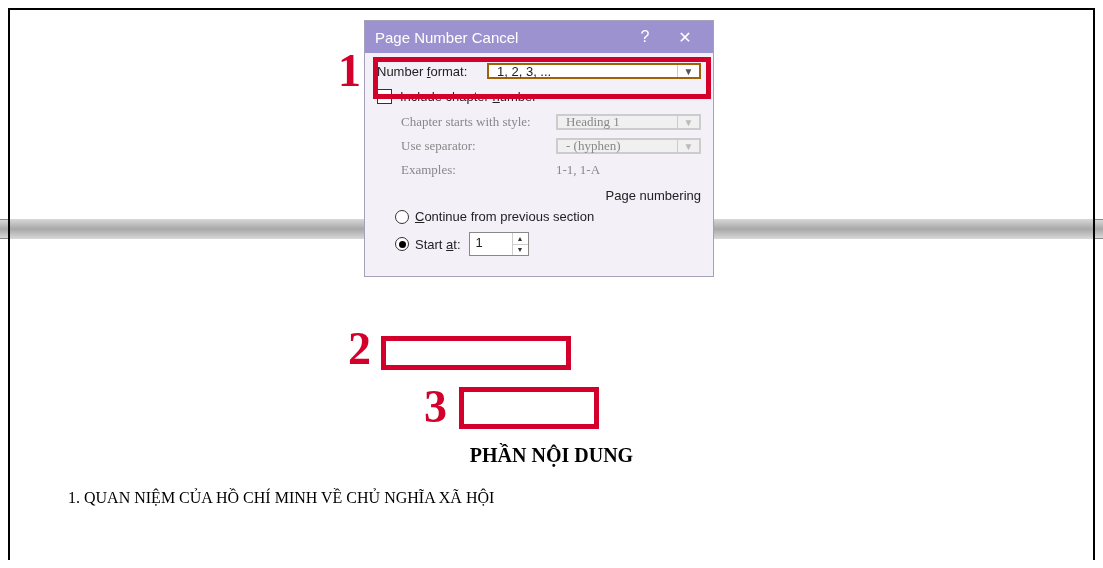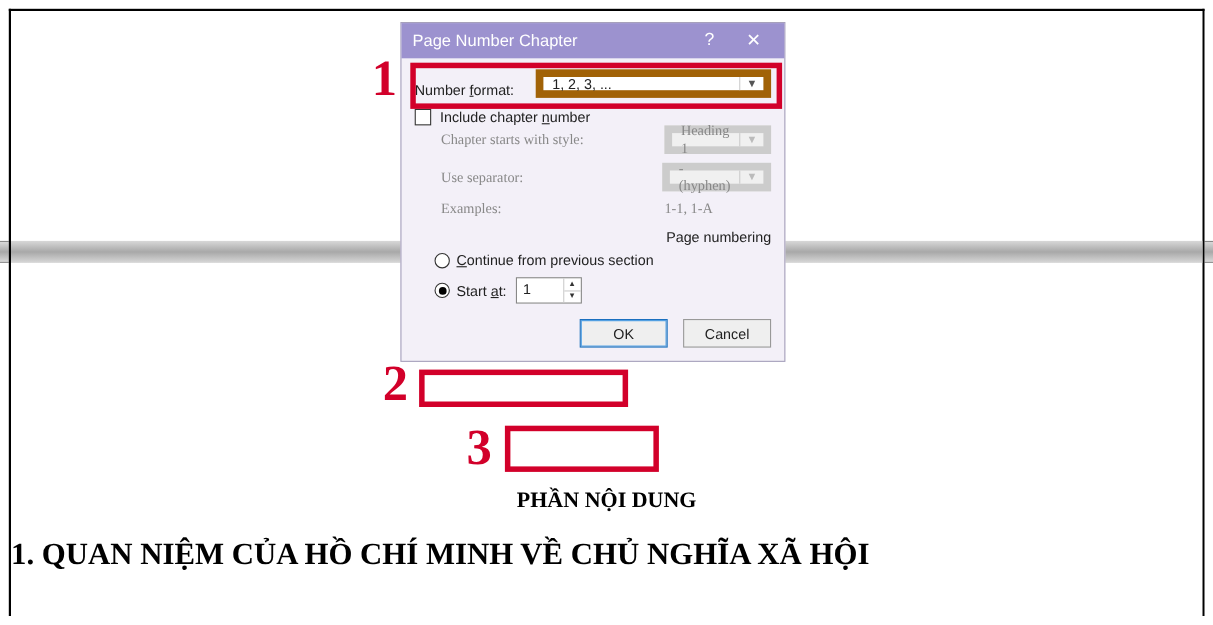--- a/index.html
+++ b/index.html
@@ -66,59 +66,59 @@
   .title-text { flex: 1; font-size: 15px; }
   .title-ctl {
     width: 40px;
     text-align: center;
     color: #fff;
     font-size: 16px;
     cursor: default;
   }
   .dlg-body { padding: 10px 12px 12px 12px; position: relative; }
 
-  .row { display: flex; align-items: flex-end; margin-bottom: 10px; }
+  .row { display: flex; align-items: center; margin-bottom: 10px; }
   .u { text-decoration: underline; }
   .lbl-num { width: 110px; }
 
   .combo {
     flex: 1;
-    height: 26px;
-    border: 7px solid #a16207;
+    height: 16px;
+    border: 2px solid #a16207;
     background: #fff;
     display: flex;
     align-items: center;
     position: relative;
   }
   .combo-text { padding: 0 8px; flex: 1; }
   .combo-arrow {
     width: 22px;
     height: 100%;
     border-left: 1px solid #ccc;
     display: flex;
     align-items: center;
     justify-content: center;
     color: #555;
     font-size: 10px;
   }
   .combo.disabled { border-color: #ccc; background: #f0f0f0; color: #888; }
   .combo.disabled .combo-arrow { color: #bbb; }
 
-  .chk-row { display: flex; align-items: center; }
+  .chk-row { display: flex; align-items: center; margin-bottom: 10px; }
   .chk-box {
     width: 15px; height: 15px;
     border: 1px solid #333;
     background: #fff;
     margin-right: 8px;
   }
 
   .chapter-block { margin-left: 24px; color: #888; font-family: Liberation Serif, serif; }
   .chapter-row { display: flex; align-items: center; margin-bottom: 8px; }
   .chapter-label { width: 155px; }
-  .chapter-value { flex: 1; margin-left: 48px; }
+  .chapter-value { flex: 1; }
 
   .section-label { margin: 10px 0 6px 0; text-align: right; }
 
   .radio-row { display: flex; align-items: center; margin-left: 18px; margin-bottom: 8px; }
   .radio-outer {
     width: 14px; height: 14px;
     border-radius: 50%;
     border: 1px solid #333;
     margin-right: 6px;
     display: flex; align-items: center; justify-content: center;
@@ -212,35 +212,36 @@
     font-family: "Times New Roman", serif;
     color: #000;
   }
   .doc-title {
     text-align: center;
     font-size: 20px;
     font-weight: bold;
     margin-bottom: 22px;
   }
   .doc-heading {
-    font-size: 28px;
-    font-weight: bold;
+    font-size: 16px;
+    font-weight: normal;
+    margin-left: 58px;
   }
 </style>
 </head>
 <body>
 
 <div class="hr-bar"></div>
 <div class="page-border"></div>
 <div class="page-fill"></div>
 <div class="hr-window"></div>
 
 <div class="dialog">
   <div class="titlebar">
-    <span class="title-text">Page Number Chapter</span>
+    <span class="title-text">Page Number Cancel</span>
     <span class="title-ctl">?</span>
     <span class="title-ctl">✕</span>
   </div>
   <div class="dlg-body">
     <div class="row">
       <span class="lbl-num"><span>Number </span><span class="u">f</span><span>ormat:</span></span>
       <div class="combo">
         <span class="combo-text">1, 2, 3, ...</span>
         <span class="combo-arrow">▼</span>
       </div>
@@ -286,24 +287,20 @@
       <span><span>Start </span><span class="u">a</span><span>t:</span></span>
       <div class="spinner">
         <span class="spinner-val">1</span>
         <span class="spinner-btns">
           <span class="spin-btn">▲</span>
           <span class="spin-btn">▼</span>
         </span>
       </div>
     </div>
 
-    <div class="btn-row">
-      <div class="dlg-btn primary">OK</div>
-      <div class="dlg-btn">Cancel</div>
-    </div>
   </div>
 </div>
 
 <div class="highlight-1a"></div>
 <div class="highlight-2a"></div>
 <div class="highlight-3a"></div>
 
 <div class="callout c1">1</div>
 <div class="callout c2">2</div>
 <div class="callout c3">3</div>

